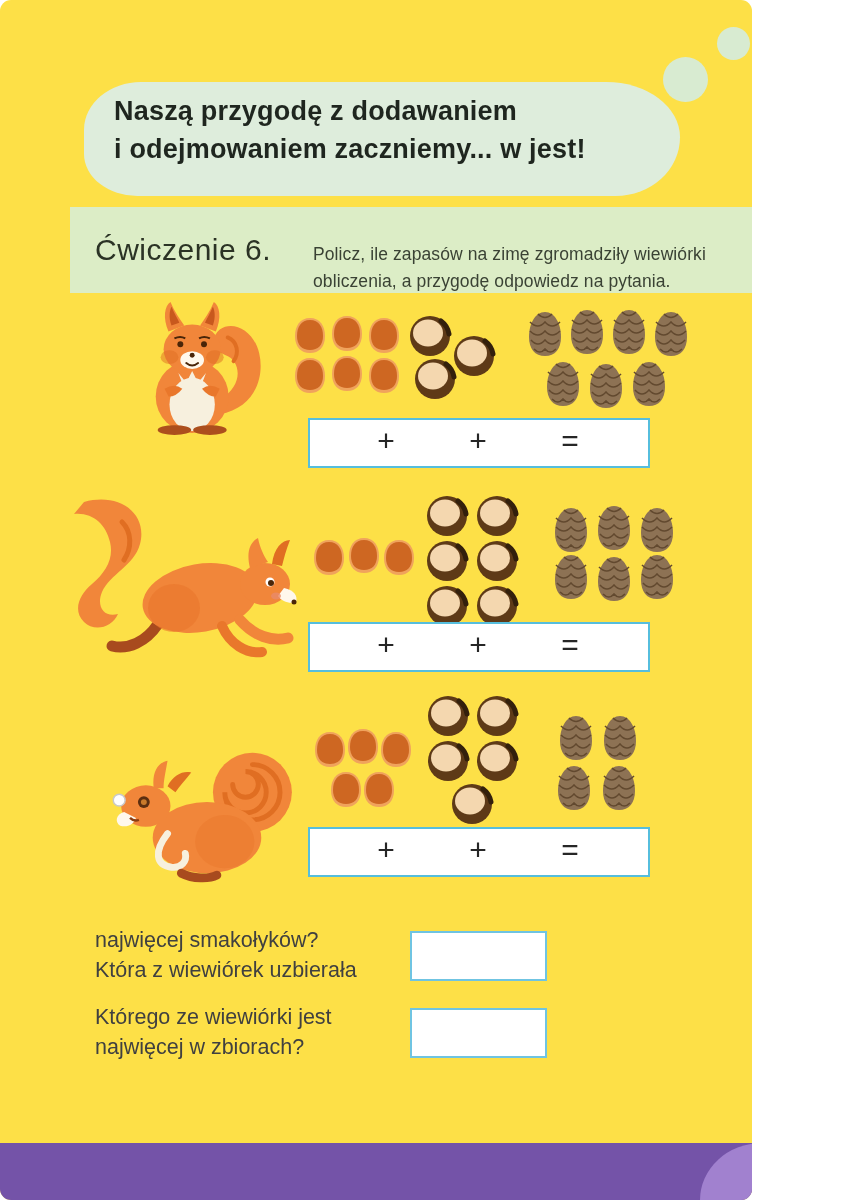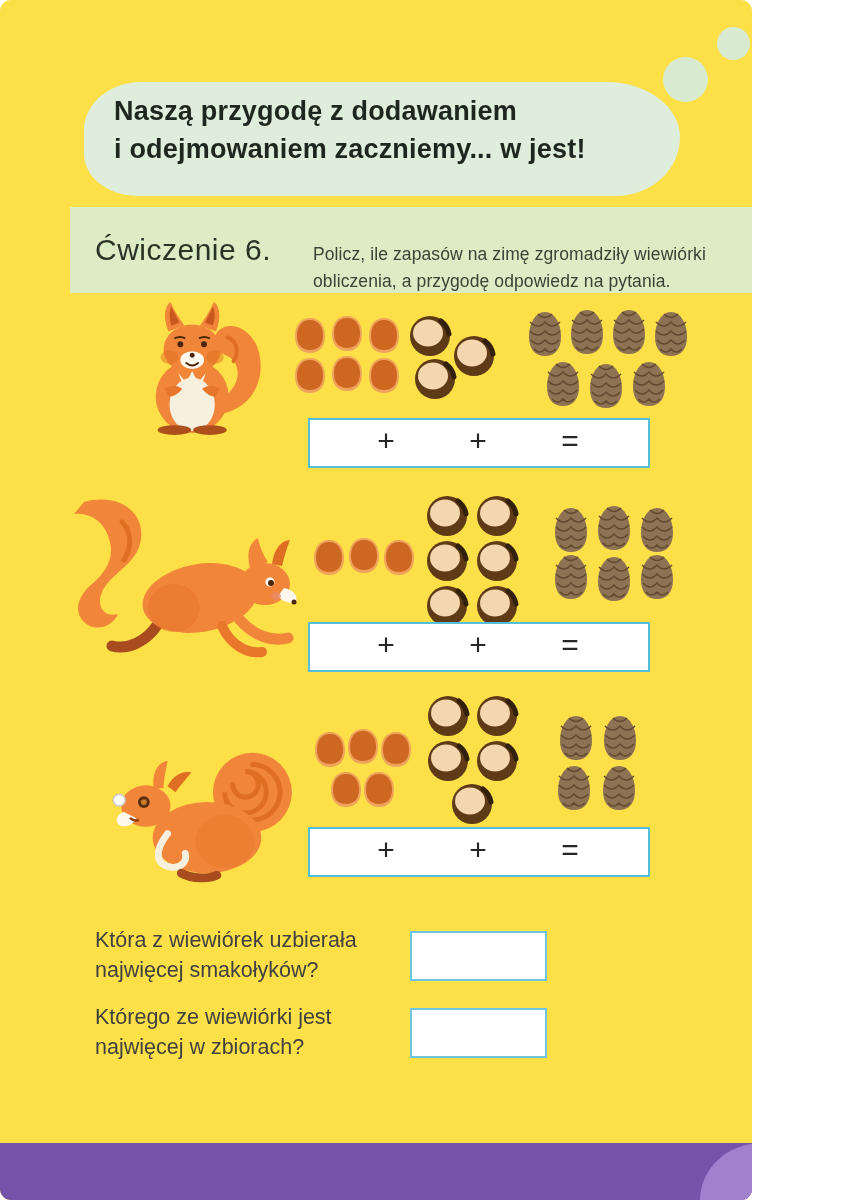--- a/index.html
+++ b/index.html
@@ -480,22 +480,22 @@
   </svg>
       </span>
     </div>
   <div class="eq-box eq3">
     <span class="eq-sign eq-s1">+</span>
     <span class="eq-sign eq-s2">+</span>
     <span class="eq-sign eq-s3">=</span>
   </div>
 
   <div class="question q1">
+    <div>najwięcej smakołyków?</div>
     <div>Która z wiewiórek uzbierała</div>
-    <div>najwięcej smakołyków?</div>
   </div>
   <div class="answer-box ab1"></div>
 
   <div class="question q2">
     <div>Którego ze wiewiórki jest</div>
     <div>najwięcej w zbiorach?</div>
   </div>
   <div class="answer-box ab2"></div>
 
   <div class="footer-band">

